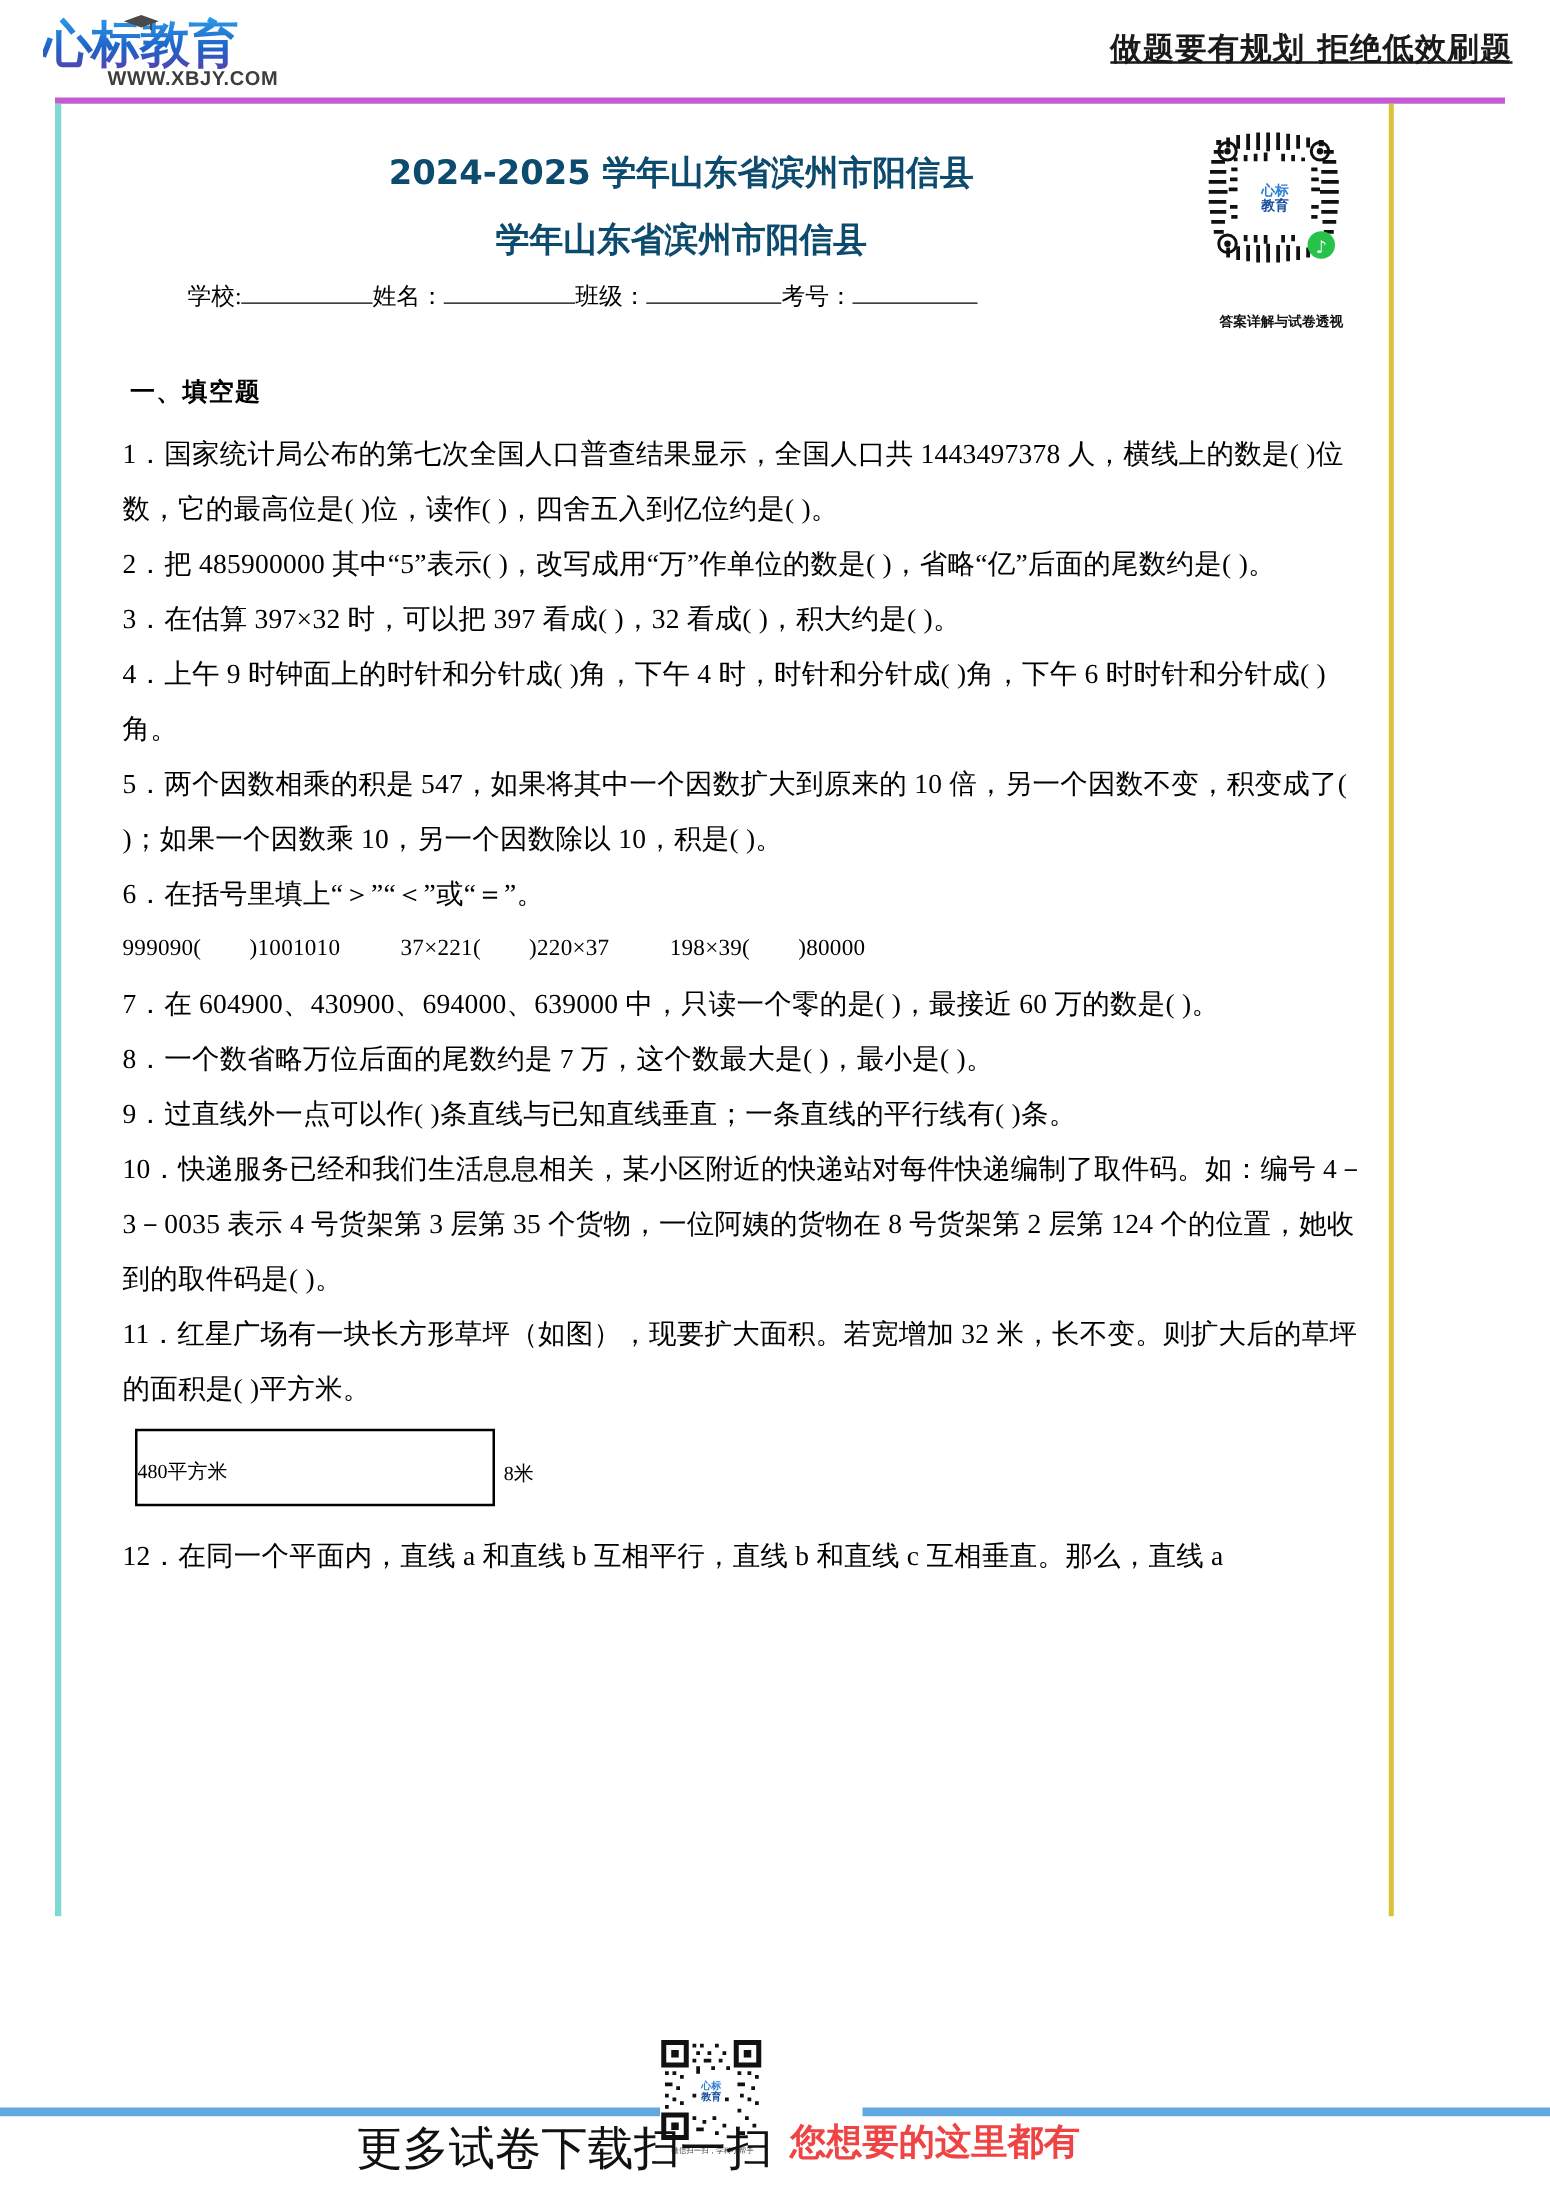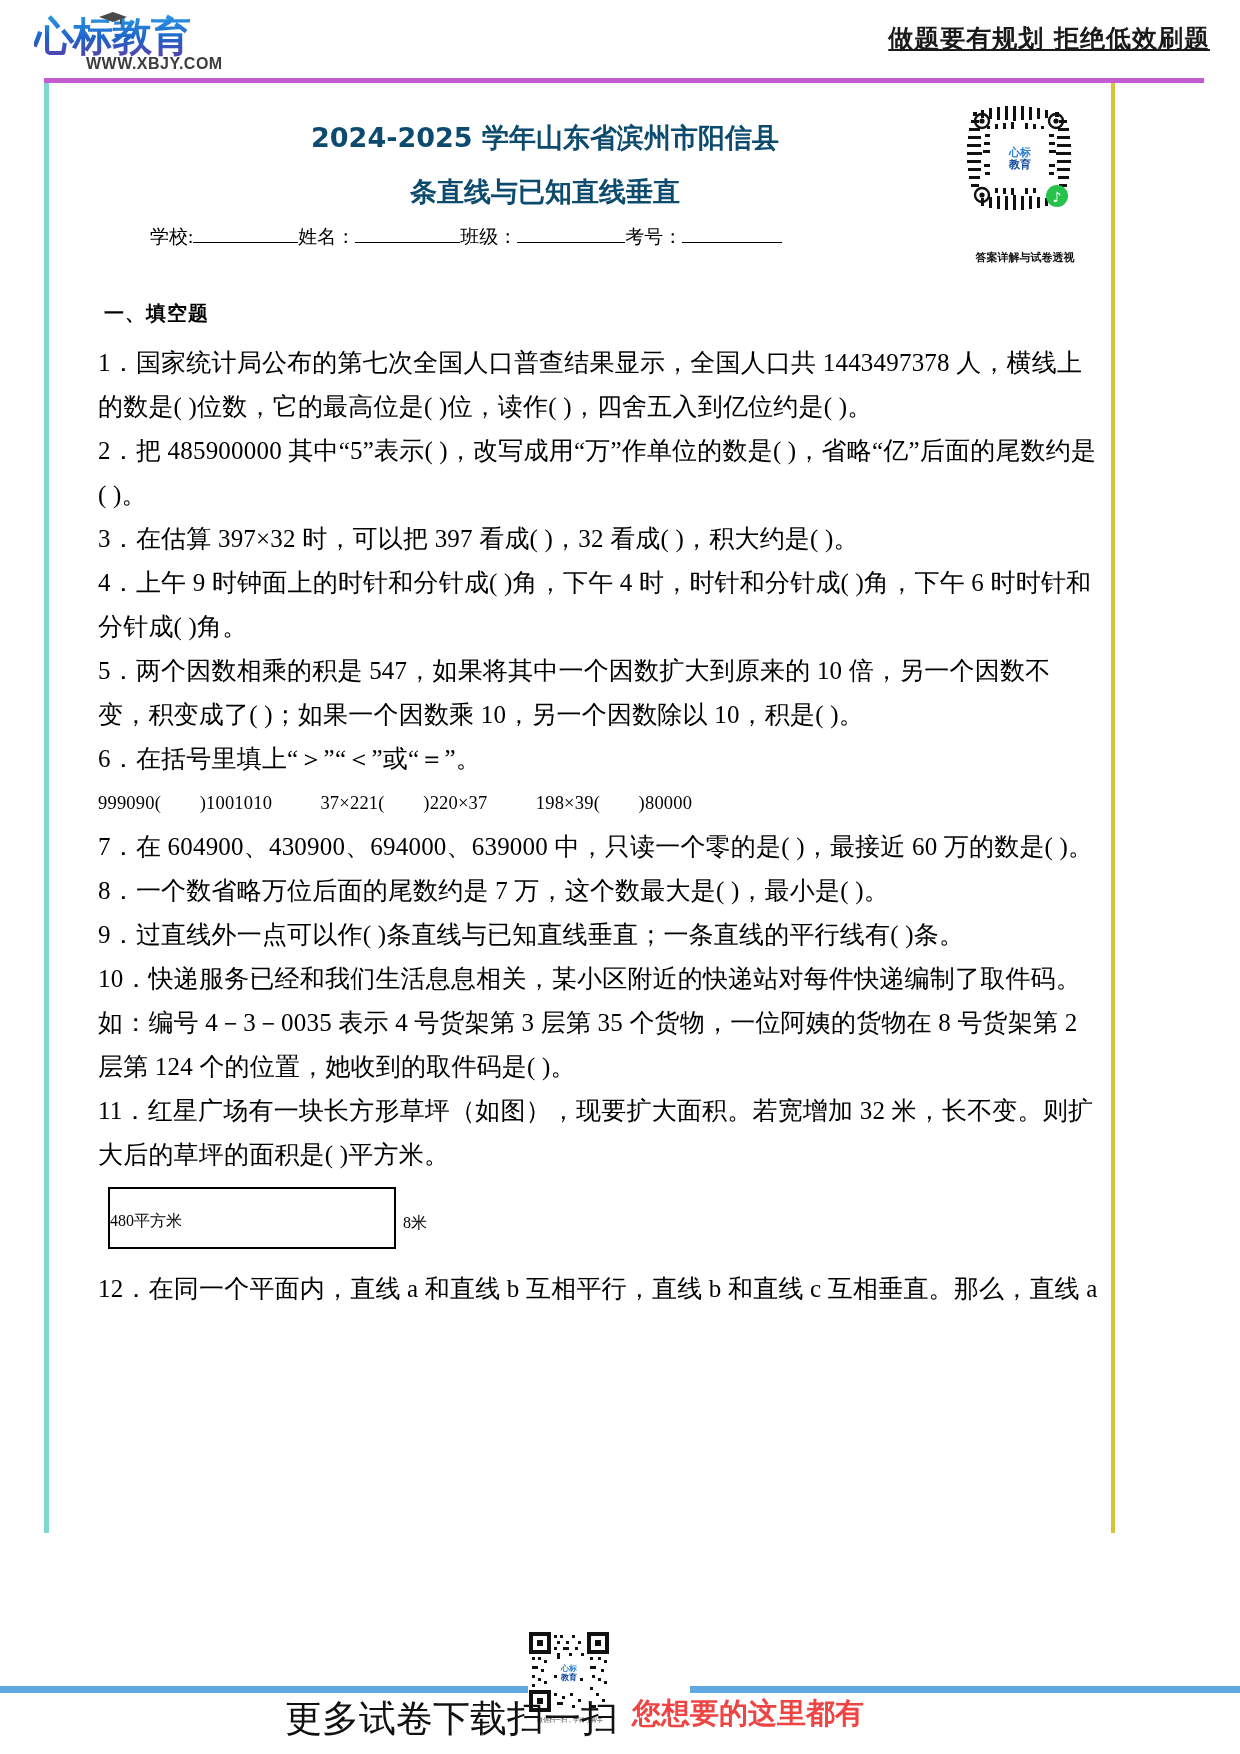--- a/index.html
+++ b/index.html
@@ -158,21 +158,21 @@
     width: 1000px;
   }
   .sec-head {
     font-family: "DejaVu Sans", sans-serif;
     font-weight: bold;
     font-size: 20px;
     margin: 0 0 14px 6px;
     letter-spacing: 1px;
   }
   .q {
-    font-size: 25px;
+    font-size: 22px;
     line-height: 44px;
     margin: 0;
     text-align: left;
     letter-spacing: 0.2px;
   }
   .cmp-row {
     font-size: 18.5px;
     line-height: 44px;
     letter-spacing: 0.2px;
     white-space: pre;
@@ -278,21 +278,21 @@
   </div>
 
   <div class="header-slogan">做题要有规划 拒绝低效刷题</div>
 </div>
 
 <div class="frame-top"></div>
 <div class="frame-left"></div>
 <div class="frame-right"></div>
 
 <div class="title-1">2024-2025 学年山东省滨州市阳信县</div>
-<div class="title-2">条直线与已知直线垂直</div>
+<div class="title-2">学年山东省滨州市阳信县</div>
 
 <svg class="qr-top" viewBox="0 0 108 108">
   <rect width="108" height="108" fill="#ffffff"></rect>
   <g fill="#111">
 
     <g id="burst">
       <rect x="8" y="8" width="4" height="4"></rect>
         <rect x="16" y="6" width="3" height="8"></rect>
       <rect x="24" y="4" width="3" height="11"></rect>
         <rect x="32" y="3" width="3" height="13"></rect>

